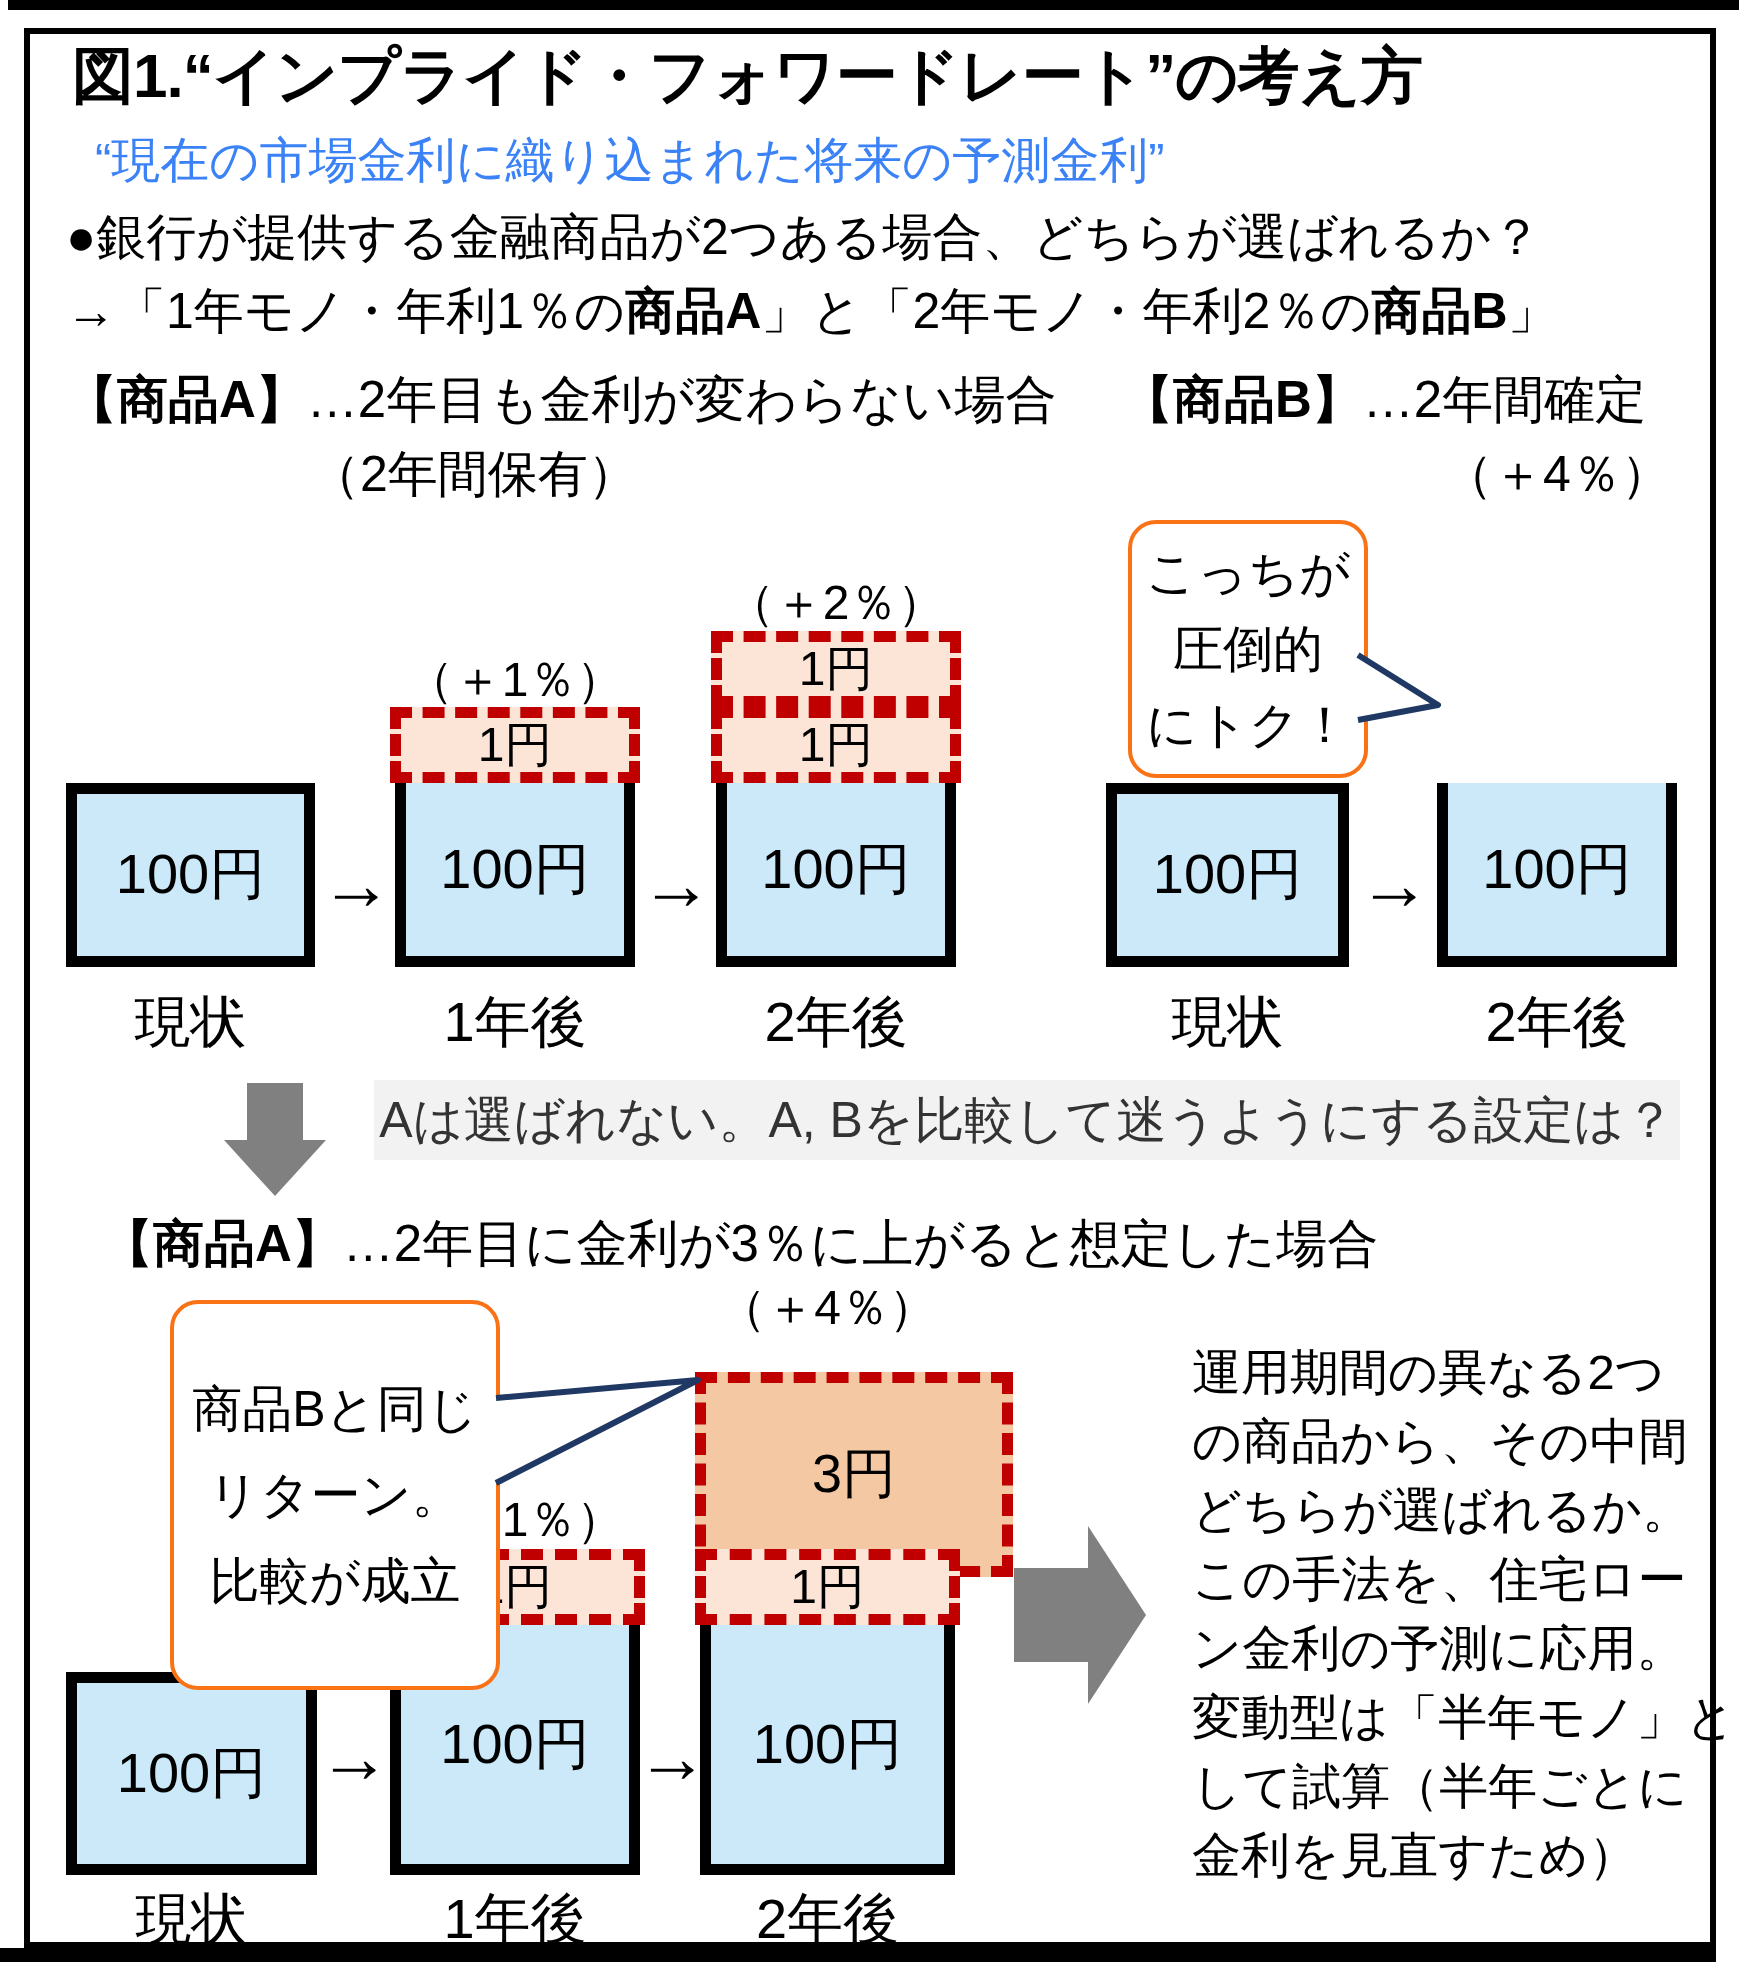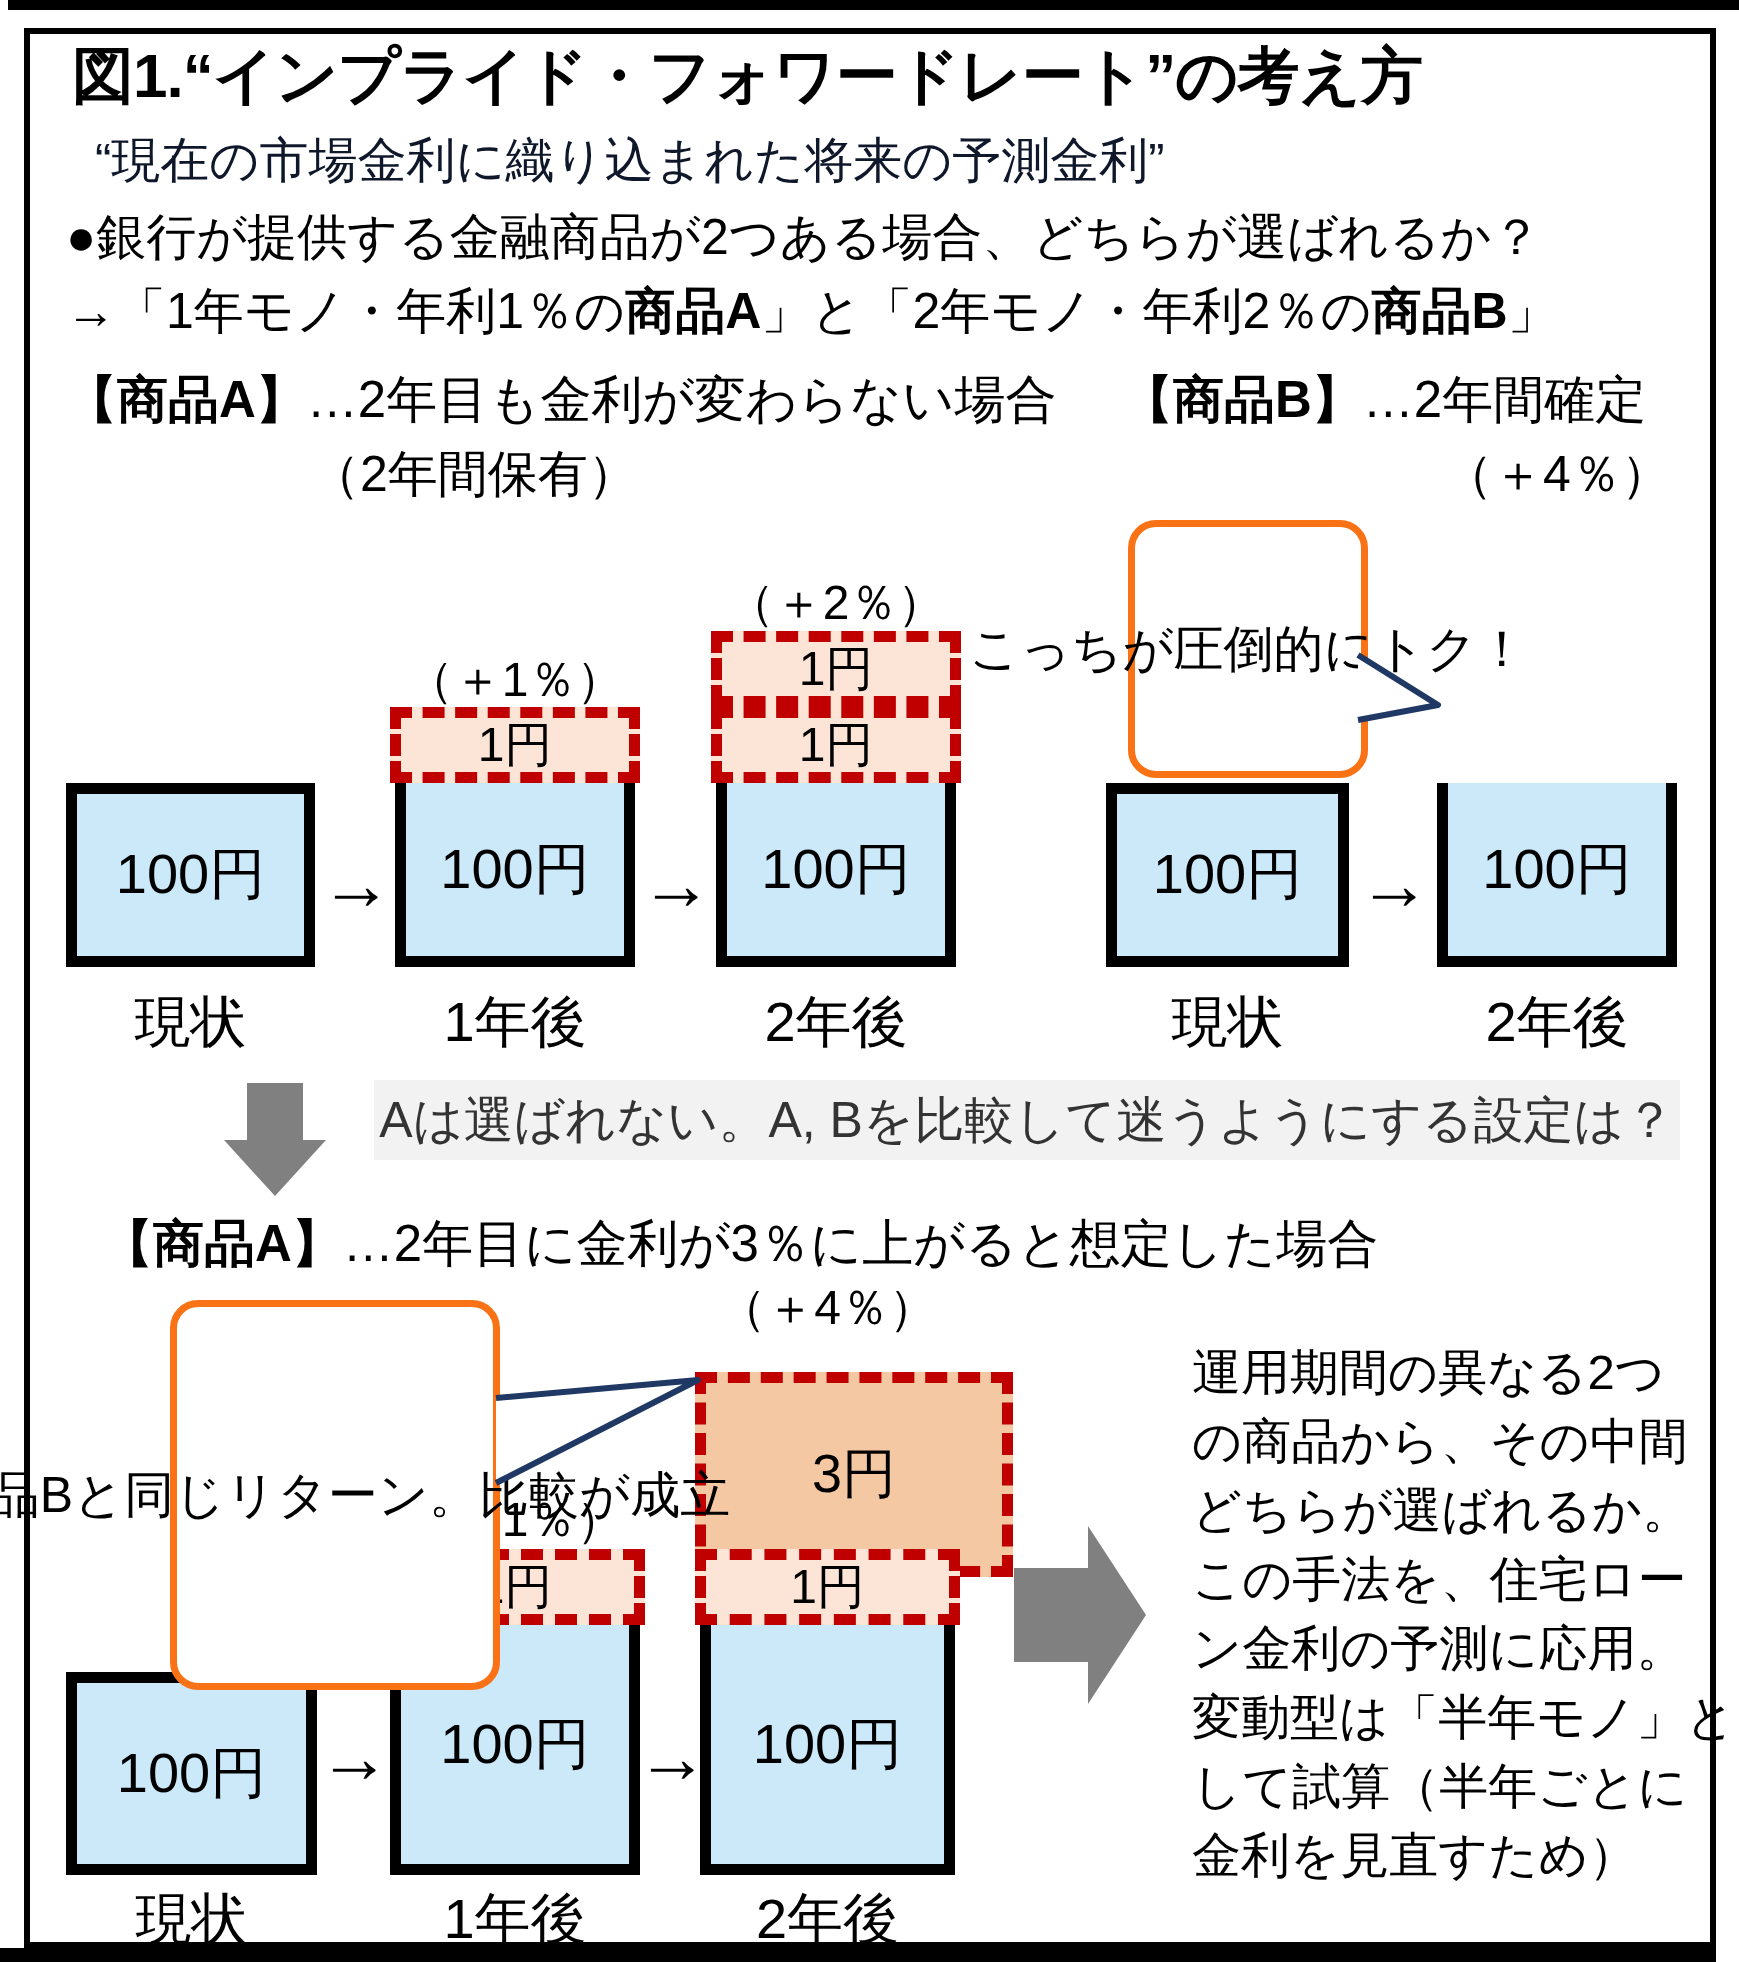--- a/index.html
+++ b/index.html
@@ -2,39 +2,39 @@
 <html><head>
 <meta charset="utf-8">
 <style>
   html,body{margin:0;padding:0;background:#fff;}
   .page{position:relative;width:1739px;height:1962px;background:#fff;overflow:hidden;
         font-family:"Liberation Sans","DejaVu Sans",sans-serif;color:#000;}
   .frame{position:absolute;left:24px;top:28px;width:1692px;height:1920px;
          border:6px solid #000;box-sizing:border-box;}
   .edge{position:absolute;background:#000;}
   .title{position:absolute;left:72px;top:34px;font-size:62px;font-weight:bold;letter-spacing:-1px;}
-  .subtitle{position:absolute;left:95px;top:128px;font-size:49px;color:#0f172a;}
+  .subtitle{position:absolute;left:95px;top:128px;font-size:49px;color:#3b82f6;}
   .textline{position:absolute;font-size:50px;}
   .sechead{position:absolute;font-size:51px;}
   .sechead b{font-weight:bold;}
   .bar{position:absolute;background:#cbe9f9;border:11px solid #000;box-sizing:border-box;
        display:flex;align-items:center;justify-content:center;font-size:56px;z-index:2;}
   .bar.no-top{border-top:none;}
   .gain{position:absolute;border:11px dashed #c00000;box-sizing:border-box;
         display:flex;flex-direction:column;align-items:center;justify-content:center;
         font-size:48px;z-index:1;text-align:center;}
   .gain.light{background:#fce4d6;}
   .gain.dark{background:#f5c8a4;}
   .gain .big{font-size:54px;}
   .gain .small{font-size:46px;}
   .rate{position:absolute;font-size:48px;text-align:center;}
   .xlabel{position:absolute;font-size:56px;text-align:center;}
   .flow-arrow{position:absolute;font-size:72px;text-align:center;}
-  .bubble{position:absolute;background:#fff;border:7px solid #f97316;border-radius:28px;
-          box-sizing:border-box;text-align:center;z-index:3;display:flex;flex-direction:row;
+  .bubble{position:absolute;background:#fff;border:4px solid #f97316;border-radius:28px;
+          box-sizing:border-box;text-align:center;z-index:3;display:flex;flex-direction:column;
           align-items:center;justify-content:center;}
   .bubble .line{font-size:50px;line-height:76px;white-space:nowrap;}
   .bubble2 .line{line-height:86px;}
   .pointer{position:absolute;z-index:4;}
   .strip{position:absolute;left:374px;top:1080px;width:1306px;height:80px;background:#f2f2f2;
          display:flex;align-items:center;justify-content:center;}
   .strip-text{font-size:50px;color:#333;white-space:nowrap;}
   .down-shaft{position:absolute;left:247px;top:1083px;width:56px;height:57px;background:#808080;}
   .down-head{position:absolute;left:224px;top:1140px;width:0;height:0;
              border-left:51px solid transparent;border-right:51px solid transparent;

